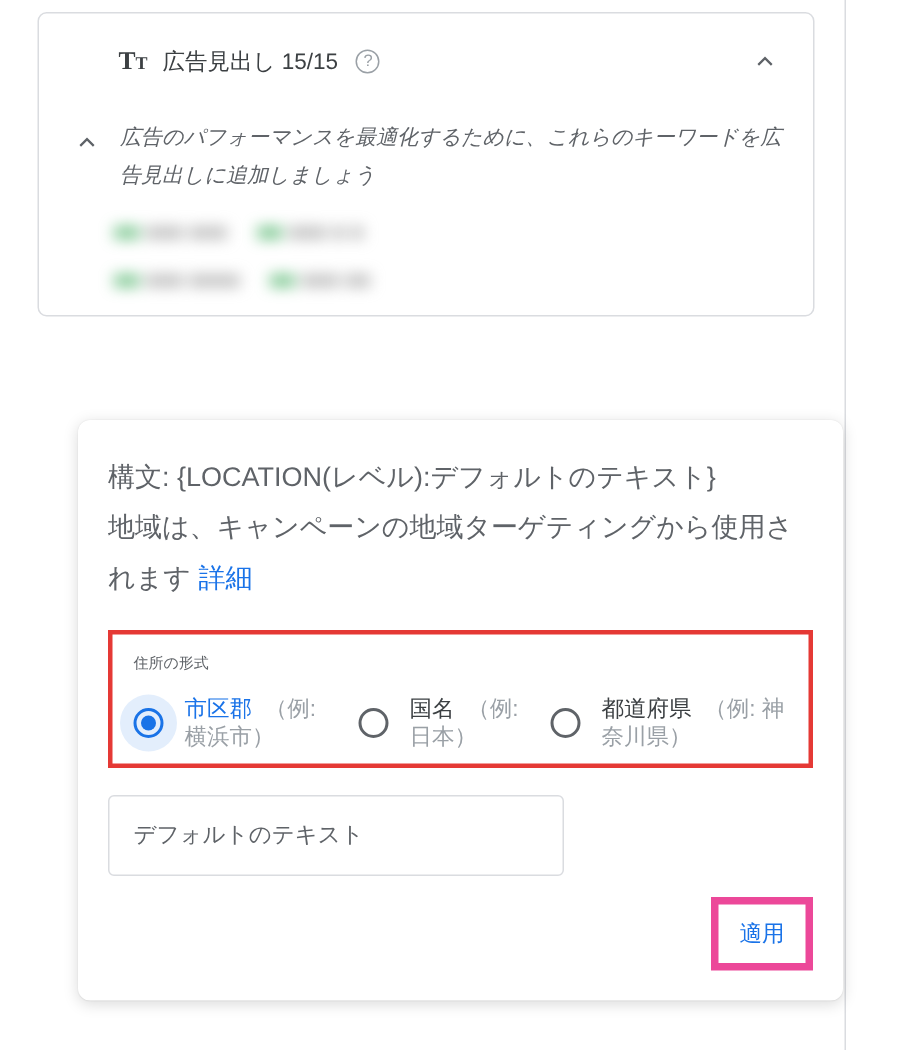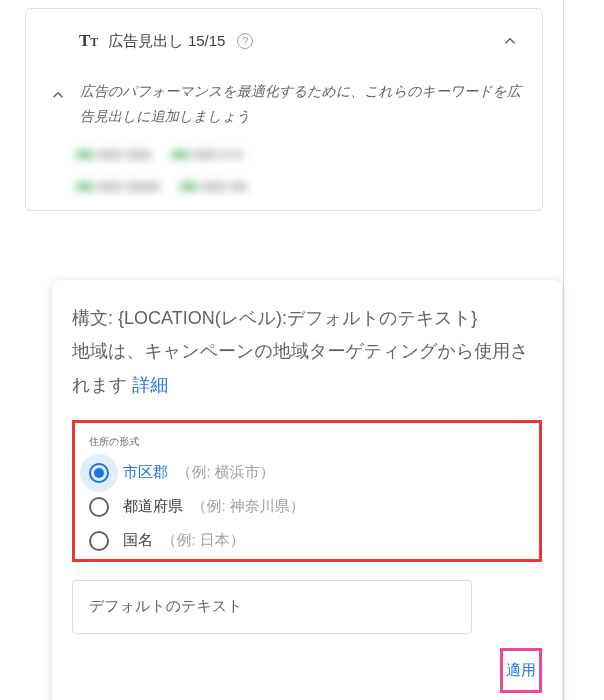--- a/index.html
+++ b/index.html
@@ -148,21 +148,21 @@
       padding: 12px 14px 8px 14px;
       margin-bottom: 18px;
     }
     .section-label {
       font-size: 10px;
       color: #5f6368;
       margin-bottom: 14px;
     }
     .radio-group {
       display: flex;
-      flex-direction: column;
+      flex-direction: row;
       gap: 14px;
     }
     .radio-item {
       display: flex;
       align-items: center;
       gap: 14px;
       cursor: pointer;
     }
     .radio-circle {
       width: 20px;
@@ -199,41 +199,41 @@
     }
     .radio-label-main.selected {
       color: #1a73e8;
     }
     .radio-example {
       font-size: 15px;
       color: #9aa0a6;
       margin-left: 4px;
     }
     .default-text-input {
-      width: 400px;
+      width: 304px;
       height: 54px;
       border: 1px solid #dadce0;
       border-radius: 4px;
       padding: 0 16px;
       font-size: 15px;
       color: #5f6368;
       display: flex;
       align-items: center;
       margin-bottom: 14px;
     }
     .apply-row {
       display: flex;
       justify-content: flex-end;
     }
     .apply-button {
-      border: 3px solid #ec4899;
+      border: 5px solid #ec4899;
       color: #1a73e8;
       background: transparent;
       font-size: 15px;
-      padding: 10px 3px;
+      padding: 10px 14px;
       cursor: pointer;
       font-family: inherit;
     }
   </style>
 </head>
 <body>
 
 <div class="outer-border"></div>
 
 <div class="card">
@@ -283,29 +283,29 @@
       <div class="radio-item">
         <div class="radio-circle selected"></div>
         <div>
           <span class="radio-label-main selected">市区郡</span>
           <span class="radio-example">（例: 横浜市）</span>
         </div>
       </div>
       <div class="radio-item">
         <div class="radio-circle"></div>
         <div>
-          <span class="radio-label-main">都道府県</span>
-          <span class="radio-example">（例: 神奈川県）</span>
+          <span class="radio-label-main">国名</span>
+          <span class="radio-example">（例: 日本）</span>
         </div>
       </div>
       <div class="radio-item">
         <div class="radio-circle"></div>
         <div>
-          <span class="radio-label-main">国名</span>
-          <span class="radio-example">（例: 日本）</span>
+          <span class="radio-label-main">都道府県</span>
+          <span class="radio-example">（例: 神奈川県）</span>
         </div>
       </div>
     </div>
   </div>
 
   <div class="default-text-input">
     <span>デフォルトのテキスト</span>
   </div>
 
   <div class="apply-row">

